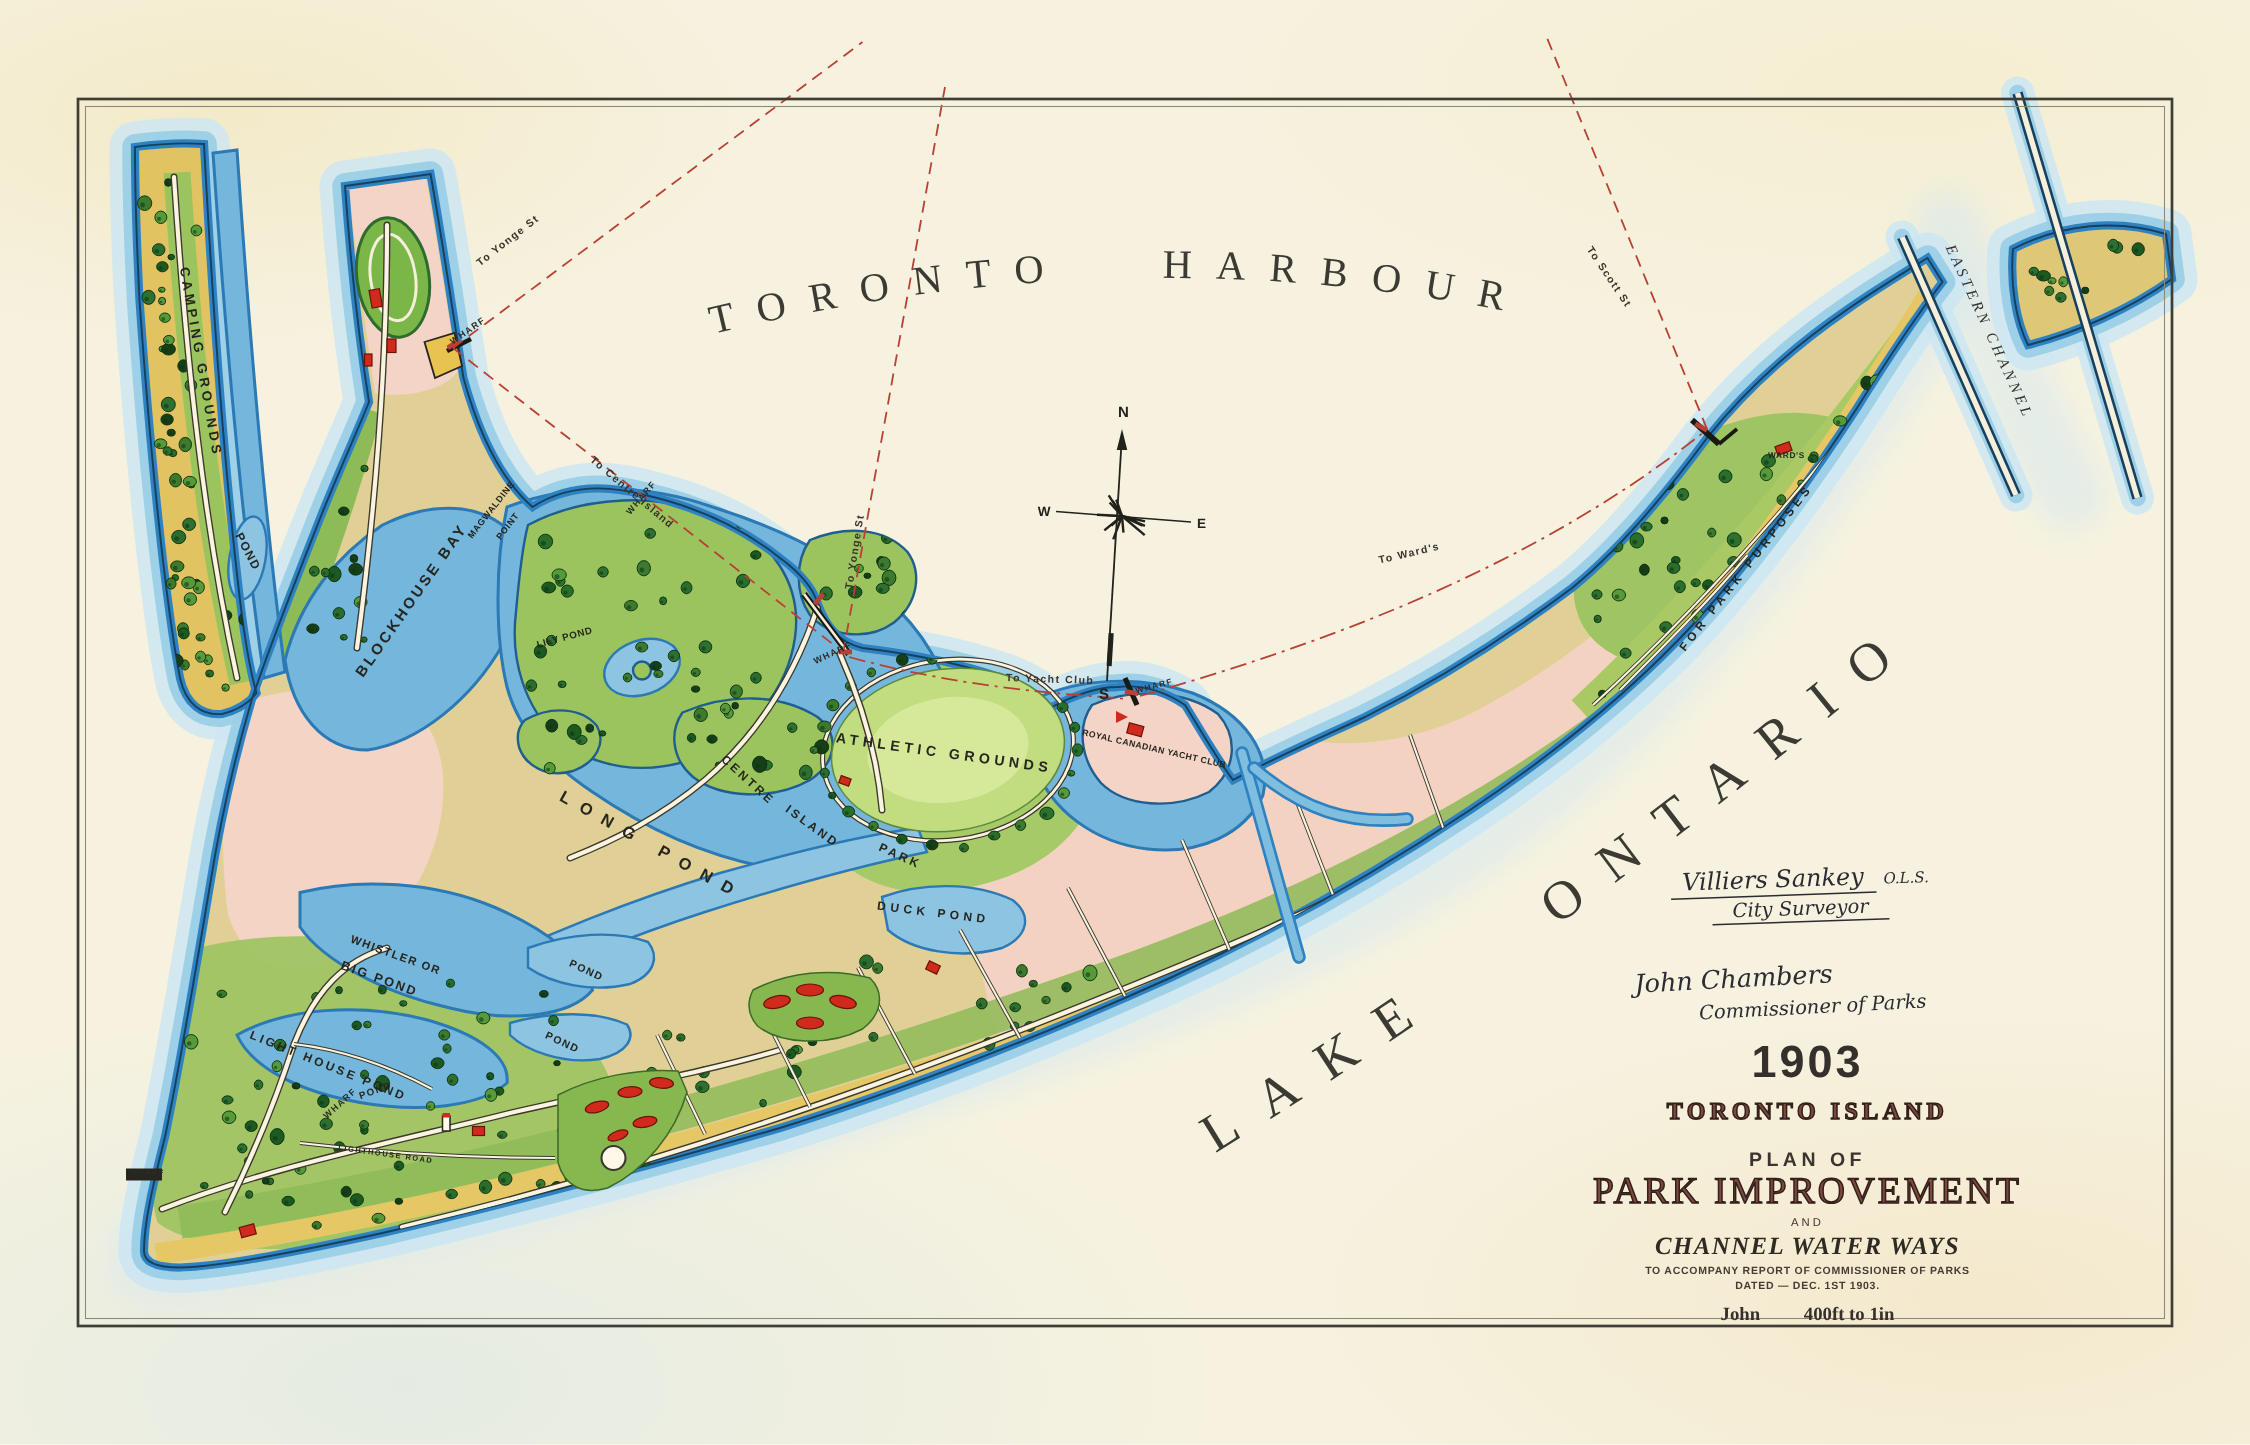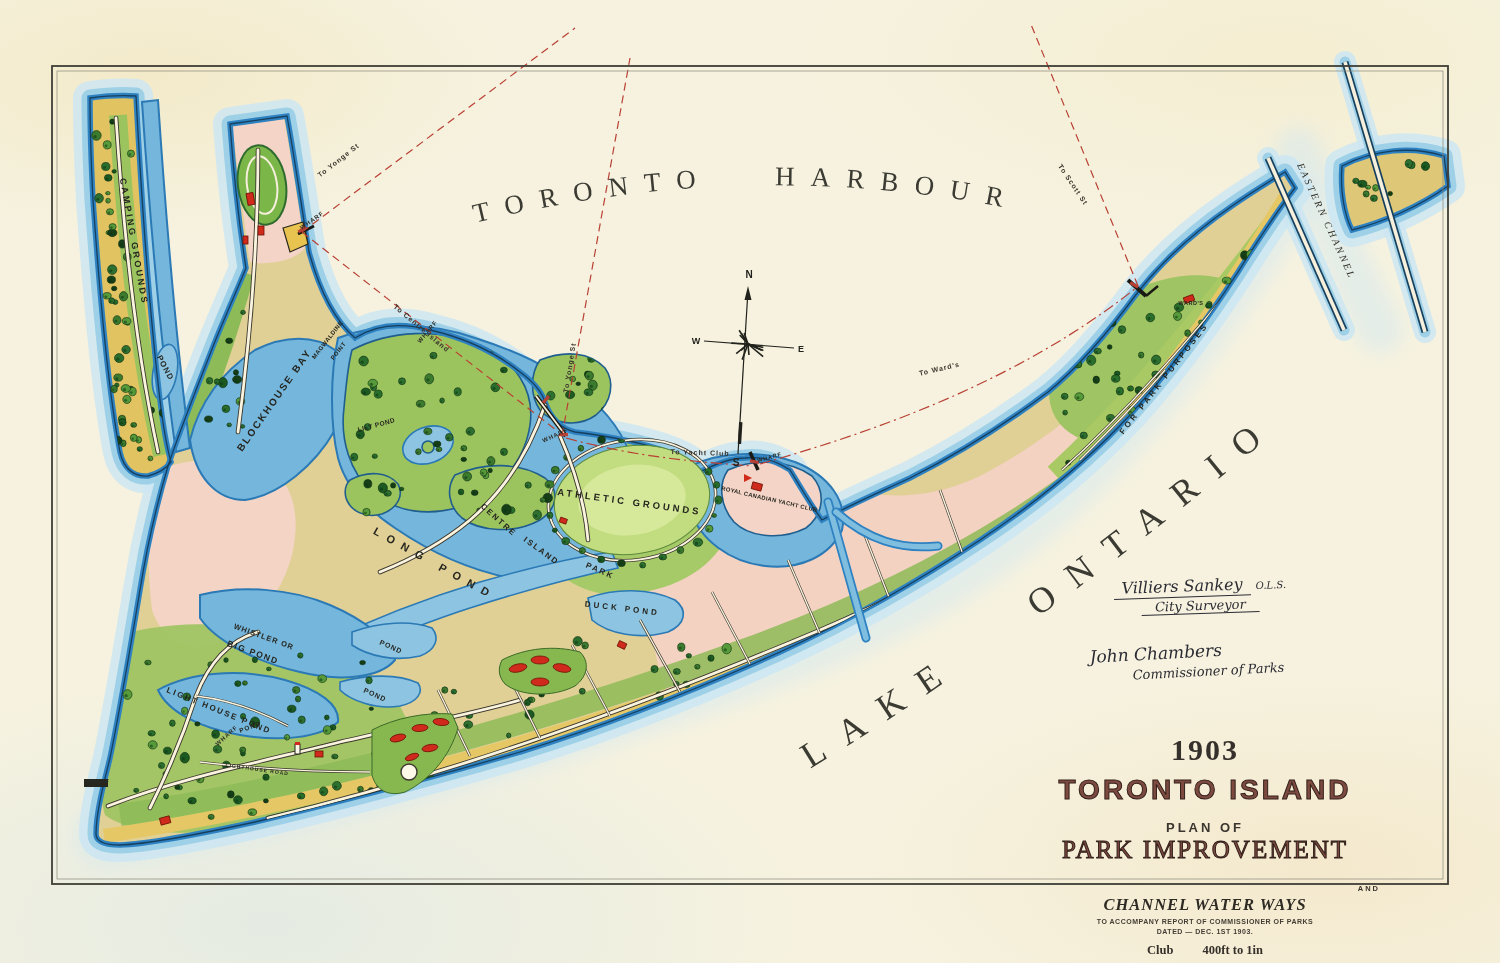--- a/index.html
+++ b/index.html
@@ -31,27 +31,27 @@
   .ferrydd{stroke:#b94034;stroke-width:1.2;fill:none;stroke-dasharray:11 4 2 4;}
   .bldg{fill:#cf2a1b;stroke:#6e1207;stroke-width:.8;}
   text.place{font-family:"Liberation Sans",sans-serif;font-weight:700;fill:#26261f;}
   text.wharf{font-family:"Liberation Sans",sans-serif;font-weight:600;fill:#2c2c26;}
   text.route{font-family:"Liberation Sans",sans-serif;font-weight:600;fill:#3a332c;}
   text.bigwater{font-family:"Liberation Serif",serif;font-weight:400;fill:#3b3b33;}
   text.chanlbl{font-family:"Liberation Serif",serif;font-style:italic;fill:#33332b;}
   text.compassletter{font-family:"Liberation Sans",sans-serif;font-weight:700;fill:#22221c;}
   
   .tblock{position:absolute;left:1030px;top:692px;width:350px;text-align:center;color:#3a352e;}
-  .t-year{font-family:Liberation Serif, serif;font-weight:700;font-size:30px;letter-spacing:2px;color:#35302b;margin-top:41px;}
-  .t-main{font-family:Liberation Sans, sans-serif;font-weight:700;font-size:28px;letter-spacing:3px;
+  .t-year{font-family:Liberation Sans, sans-serif;font-weight:700;font-size:30px;letter-spacing:2px;color:#35302b;}
+  .t-main{font-family:Liberation Serif, serif;font-weight:700;font-size:16px;letter-spacing:3px;
      color:#7d4a40;-webkit-text-stroke:1px #33201b;margin-top:7px;}
   .t-planof{font-size:13px;letter-spacing:3px;font-weight:700;margin-top:14px;}
   .t-park{font-family:"Liberation Serif",serif;font-weight:400;font-size:25px;letter-spacing:2px;
      color:#7d4a40;-webkit-text-stroke:1px #33201b;margin-top:1px;}
-  .t-and{font-size:7.5px;letter-spacing:2px;font-weight:700;margin-top:20px;text-align:right;}
+  .t-and{font-size:7.5px;letter-spacing:2px;font-weight:400;margin-top:1px;}
   .t-www{font-family:"Liberation Serif",serif;font-weight:700;font-style:italic;font-size:16.5px;
      letter-spacing:1px;color:#2e2a24;margin-top:2px;}
   .t-small{font-size:7px;letter-spacing:.5px;font-weight:600;margin-top:3px;color:#433d34;}
   .t-scale{font-family:"Liberation Serif",serif;font-size:12.5px;font-weight:700;margin-top:8px;color:#35302b;}
   .t-scale .gap{display:inline-block;width:26px;}
   .sig{position:absolute;color:#2b2b33;font-family:"DejaVu Serif",serif;font-style:italic;}
   .sig1{left:1075px;top:576px;width:250px;text-align:center;transform:rotate(-2deg);}
   .sig1 .n{font-size:16px;border-bottom:1px solid #2b2b33;padding:0 8px 1px;}
   .sig1 .d{font-size:10px;}
   .sig1 .t{font-size:13px;margin-top:2px;border-bottom:1px solid #2b2b33;display:inline-block;padding:0 14px;}
@@ -1664,17 +1664,17 @@
 <div class="tblock">
   <div class="t-year">1903</div>
   <div class="t-main">TORONTO ISLAND</div>
   <div class="t-planof">PLAN OF</div>
   <div class="t-park">PARK IMPROVEMENT</div>
   <div class="t-and">AND</div>
   <div class="t-www">CHANNEL WATER WAYS</div>
   <div class="t-small">TO ACCOMPANY REPORT OF COMMISSIONER OF PARKS</div>
   <div class="t-small">DATED — DEC. 1ST 1903.</div>
   <div class="t-scale">
-    <span>Club</span><span class="gap"></span>
+    <span>John</span><span class="gap"></span>
     <span>400ft to 1in</span>
   </div>
 </div>
 </div>
 
 </body></html>

